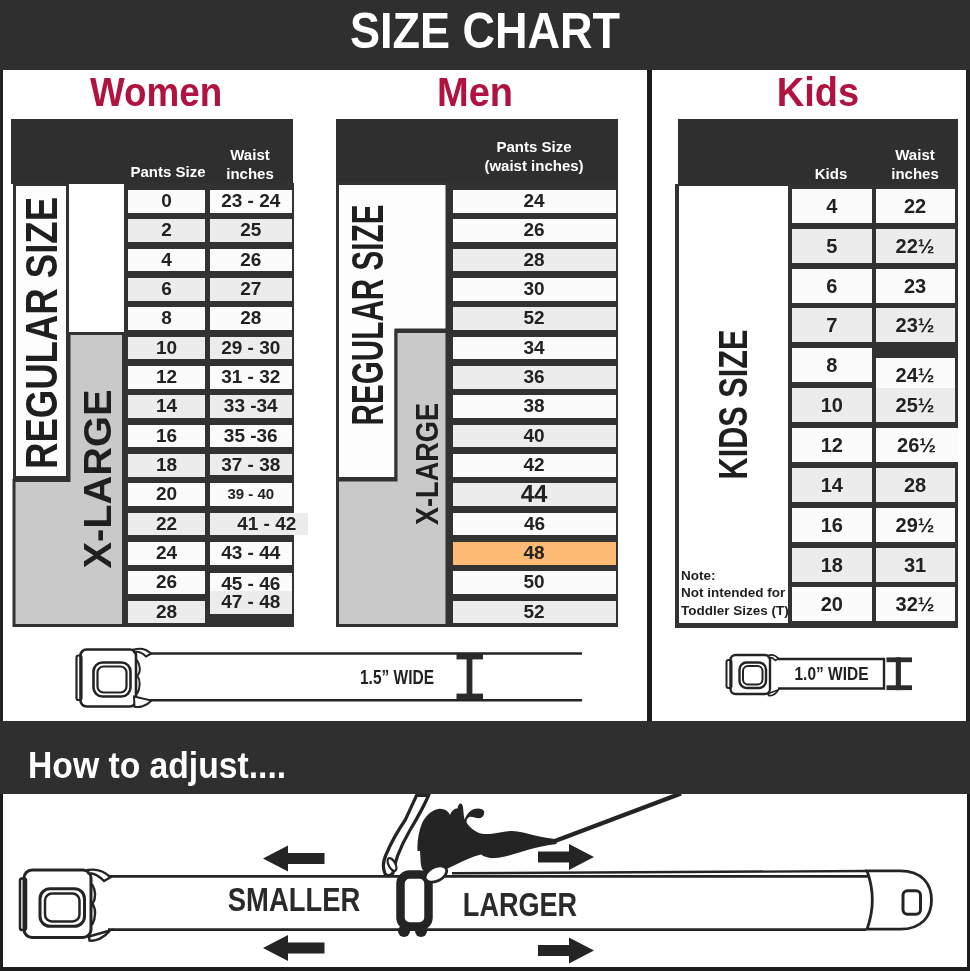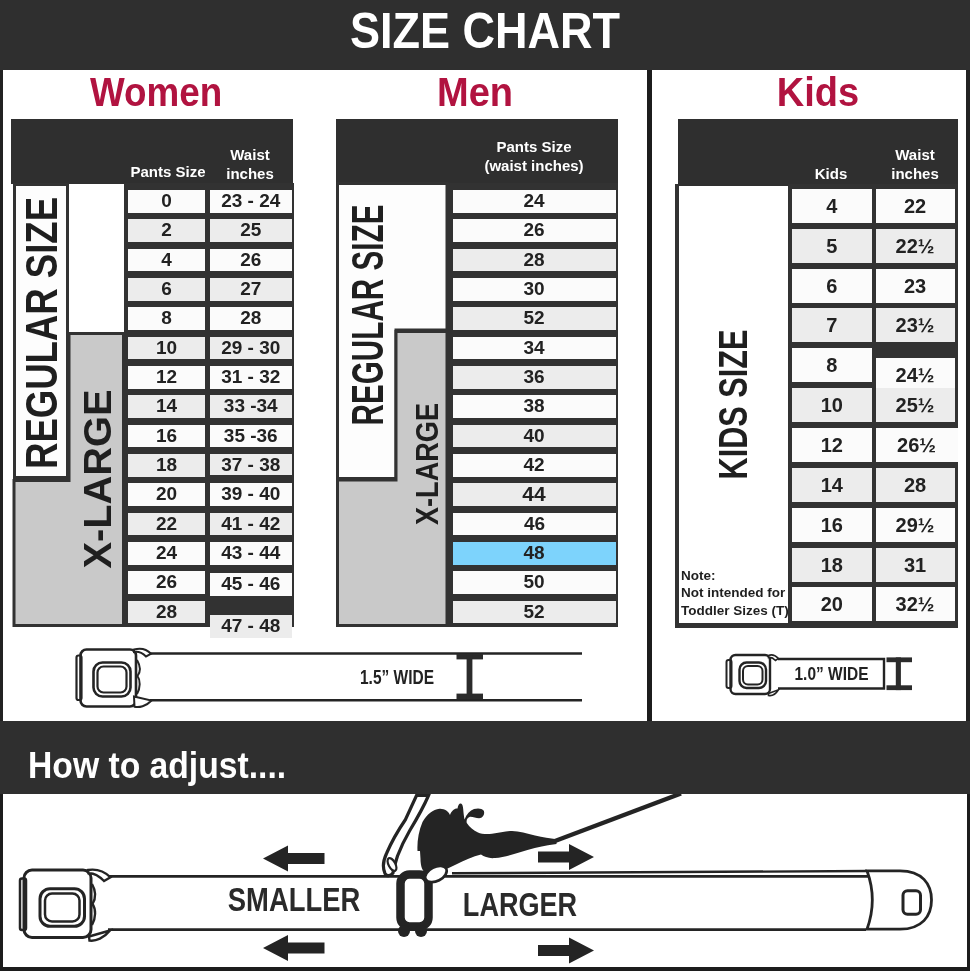--- a/index.html
+++ b/index.html
@@ -44,29 +44,29 @@
 <div class="cell" style="left:86.5px;top:153.6px;width:81.5px;height:22.6px;line-height:22.6px;background:#ececec;font-size:19px;">29 - 30</div>
 <div class="cell" style="left:4.5px;top:183.0px;width:77px;height:22.6px;line-height:22.6px;background:#fbfbfb;font-size:19px;">12</div>
 <div class="cell" style="left:86.5px;top:183.0px;width:81.5px;height:22.6px;line-height:22.6px;background:#fbfbfb;font-size:19px;">31 - 32</div>
 <div class="cell" style="left:4.5px;top:212.3px;width:77px;height:22.6px;line-height:22.6px;background:#ececec;font-size:19px;">14</div>
 <div class="cell" style="left:86.5px;top:212.3px;width:81.5px;height:22.6px;line-height:22.6px;background:#ececec;font-size:19px;">33 -34</div>
 <div class="cell" style="left:4.5px;top:241.6px;width:77px;height:22.6px;line-height:22.6px;background:#fbfbfb;font-size:19px;">16</div>
 <div class="cell" style="left:86.5px;top:241.6px;width:81.5px;height:22.6px;line-height:22.6px;background:#fbfbfb;font-size:19px;">35 -36</div>
 <div class="cell" style="left:4.5px;top:271.0px;width:77px;height:22.6px;line-height:22.6px;background:#ececec;font-size:19px;">18</div>
 <div class="cell" style="left:86.5px;top:271.0px;width:81.5px;height:21px;line-height:22.6px;background:#ececec;font-size:19px;text-align:center;">37 - 38</div>
 <div class="cell" style="left:4.5px;top:300.3px;width:77px;height:22.6px;line-height:22.6px;background:#fbfbfb;font-size:19px;">20</div>
-<div class="cell" style="left:86.5px;top:300.3px;width:81.5px;height:22.6px;line-height:22.6px;background:#fbfbfb;font-size:19px;">39 - 40</div>
+<div class="cell" style="left:86.5px;top:300.3px;width:81.5px;height:22.6px;line-height:22.6px;background:#fbfbfb;font-size:15px;">39 - 40</div>
 <div class="cell" style="left:4.5px;top:329.6px;width:77px;height:22.6px;line-height:22.6px;background:#ececec;font-size:19px;">22</div>
-<div class="cell" style="left:86.5px;top:329.6px;width:81.5px;height:22.6px;line-height:22.6px;background:#ececec;font-size:19px;">41 - 42</div>
+<div class="cell" style="left:86.5px;top:329.6px;width:81.5px;height:22.6px;line-height:22.6px;background:#ececec;font-size:19px;padding-left:16px;">41 - 42</div>
 <div class="cell" style="left:4.5px;top:359.0px;width:77px;height:22.6px;line-height:22.6px;background:#fbfbfb;font-size:19px;">24</div>
 <div class="cell" style="left:86.5px;top:359.0px;width:81.5px;height:22.6px;line-height:22.6px;background:#fbfbfb;font-size:19px;">43 - 44</div>
 <div class="cell" style="left:4.5px;top:388.3px;width:77px;height:22.6px;line-height:22.6px;background:#fbfbfb;font-size:19px;">26</div>
 <div class="cell" style="left:86.5px;top:390px;width:81.5px;height:22.6px;line-height:22.6px;background:#fbfbfb;font-size:19px;">45 - 46</div>
 <div class="cell" style="left:4.5px;top:417.6px;width:77px;height:22.6px;line-height:22.6px;background:#ececec;font-size:19px;">28</div>
-<div class="cell" style="left:86.5px;top:432px;width:81.5px;height:22.6px;line-height:22.6px;background:#ececec;font-size:19px;">47 - 48</div>
+<div class="cell" style="left:86.5px;top:408px;width:81.5px;height:22.6px;line-height:22.6px;background:#ececec;font-size:19px;">47 - 48</div>
 </div>
 
 <div class="abs" style="left:12.5px;top:183px;width:56px;height:296px;background:#fdfdfd;border:3px solid #323232;box-sizing:border-box;"></div>
 
 <svg class="abs" style="left:0;top:0;" width="140" height="660" viewBox="0 0 140 660">
     <text x="41" y="333" transform="rotate(-90 41 333)" text-anchor="middle" dominant-baseline="central" font-family="Liberation Sans" font-weight="bold" font-size="44" fill="#1f1f1f" textLength="272" lengthAdjust="spacingAndGlyphs">REGULAR SIZE</text>
   </svg>
 
 <svg class="abs" style="left:0;top:320px;" width="140" height="320" viewBox="0 0 140 320">
     <path d="M69,13.5 L123.5,13.5 L123.5,305.5 L14,305.5 L14,160.5 L69,160.5 Z" fill="#c9c9c9" stroke="#323232" stroke-width="3"></path>
@@ -82,23 +82,23 @@
 <div class="cell" style="left:4.5px;top:7.0px;width:163px;height:22.6px;line-height:22.6px;background:#fbfbfb;font-size:19px;">24</div>
 <div class="cell" style="left:4.5px;top:36.3px;width:163px;height:22.6px;line-height:22.6px;background:#fbfbfb;font-size:19px;">26</div>
 <div class="cell" style="left:4.5px;top:65.7px;width:163px;height:22.6px;line-height:22.6px;background:#ececec;font-size:19px;">28</div>
 <div class="cell" style="left:4.5px;top:95.0px;width:163px;height:22.6px;line-height:22.6px;background:#fbfbfb;font-size:19px;">30</div>
 <div class="cell" style="left:4.5px;top:124.3px;width:163px;height:22.6px;line-height:22.6px;background:#ececec;font-size:19px;">52</div>
 <div class="cell" style="left:4.5px;top:153.6px;width:163px;height:22.6px;line-height:22.6px;background:#fbfbfb;font-size:19px;">34</div>
 <div class="cell" style="left:4.5px;top:183.0px;width:163px;height:22.6px;line-height:22.6px;background:#ececec;font-size:19px;">36</div>
 <div class="cell" style="left:4.5px;top:212.3px;width:163px;height:22.6px;line-height:22.6px;background:#fbfbfb;font-size:19px;">38</div>
 <div class="cell" style="left:4.5px;top:241.6px;width:163px;height:22.6px;line-height:22.6px;background:#ececec;font-size:19px;">40</div>
 <div class="cell" style="left:4.5px;top:271.0px;width:163px;height:22.6px;line-height:22.6px;background:#fbfbfb;font-size:19px;">42</div>
-<div class="cell" style="left:4.5px;top:300.3px;width:163px;height:22.6px;line-height:22.6px;background:#ececec;font-size:21px;">44</div>
+<div class="cell" style="left:4.5px;top:300.3px;width:163px;height:22.6px;line-height:22.6px;background:#ececec;font-size:24px;">44</div>
 <div class="cell" style="left:5px;top:329.6px;width:163px;height:22.6px;line-height:22.6px;background:#fbfbfb;font-size:19px;">46</div>
-<div class="cell" style="left:4.5px;top:359.0px;width:163px;height:22.6px;line-height:22.6px;background:#7dd3fc;font-size:19px;">48</div>
+<div class="cell" style="left:4.5px;top:359.0px;width:163px;height:22.6px;line-height:22.6px;background:#fdba74;font-size:19px;">48</div>
 <div class="cell" style="left:4.5px;top:388.3px;width:163px;height:22.6px;line-height:22.6px;background:#fbfbfb;font-size:19px;">50</div>
 <div class="cell" style="left:4.5px;top:417.6px;width:163px;height:22.6px;line-height:22.6px;background:#ececec;font-size:19px;">52</div>
 </div>
 
 <svg class="abs" style="left:330px;top:180px;" width="130" height="310" viewBox="0 0 130 310">
     <path d="M7.5,3.5 L117,3.5 L117,150 L66,150 L66,298.5 L7.5,298.5 Z" fill="#fdfdfd" stroke="#323232" stroke-width="3"></path>
   </svg>
 
 <svg class="abs" style="left:300px;top:0;" width="140" height="660" viewBox="0 0 140 660">
     <text x="67" y="315" transform="rotate(-90 67 315)" text-anchor="middle" dominant-baseline="central" font-family="Liberation Sans" font-weight="bold" font-size="45" fill="#1f1f1f" textLength="221" lengthAdjust="spacingAndGlyphs">REGULAR SIZE</text>

